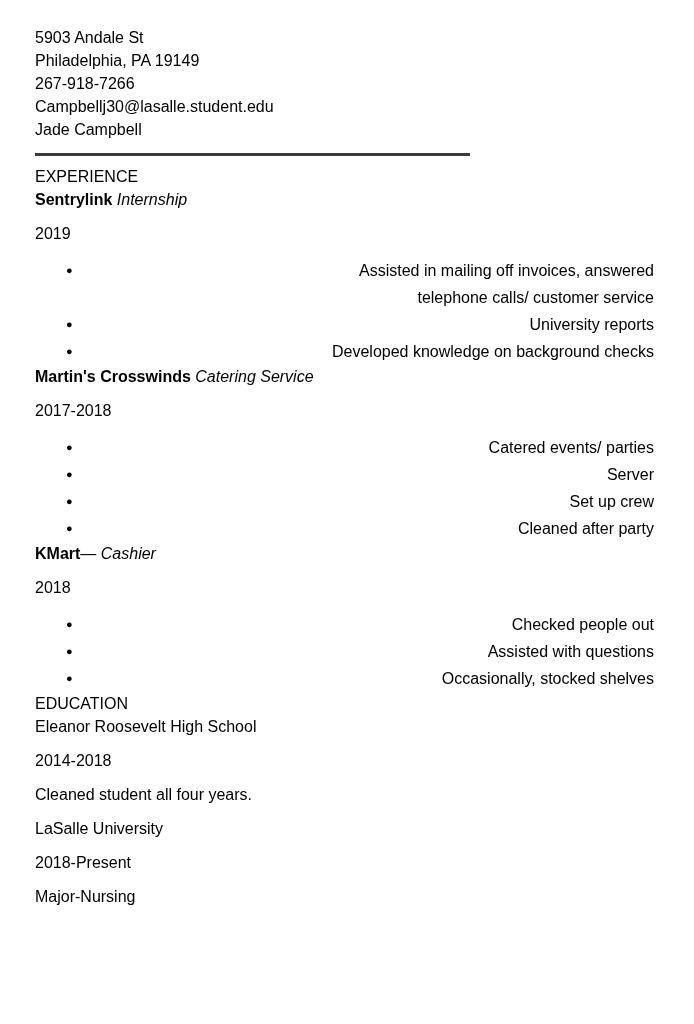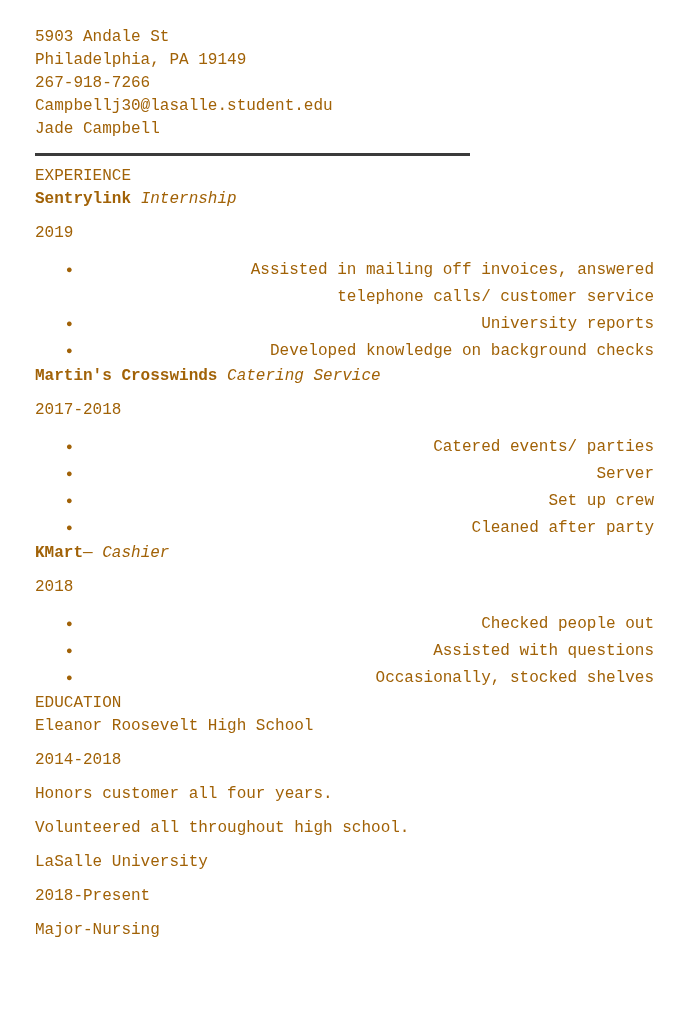--- a/index.html
+++ b/index.html
@@ -2,22 +2,22 @@
 <html><head>
 <meta charset="utf-8">
 <style>
   * { box-sizing: border-box; }
   html, body { margin: 0; padding: 0; background: #ffffff; }
   .page {
     position: relative;
     width: 694px;
     height: 1024px;
     background: #ffffff;
-    color: #a16207;
-    font-family: Liberation Mono, monospace;
+    color: #000000;
+    font-family: Liberation Sans, sans-serif;
     font-size: 16px;
     padding: 26px 40px 0 35px;
     overflow: hidden;
   }
   p { margin: 0; }
   .line { line-height: 23px; }
   .para { line-height: 23px; margin-top: 11px; margin-bottom: 11px; }
   .contact p { line-height: 23px; }
   .divider {
     border: none;
@@ -88,20 +88,19 @@
   <p class="para">2018</p>
   <ul class="bullets">
     <li>Checked people out</li>
     <li>Assisted with questions</li>
     <li>Occasionally, stocked shelves</li>
   </ul>
 
   <p class="line">EDUCATION</p>
   <p class="line">Eleanor Roosevelt High School</p>
   <p class="para">2014-2018</p>
-  <p class="para">Honors customer all four years.</p>
-  <p class="para">Volunteered all throughout high school.</p>
+  <p class="para">Cleaned student all four years.</p>
 
   <p class="para college-name">LaSalle University</p>
   <p class="para">2018-Present</p>
   <p class="para">Major-Nursing</p>
 
 </div>
 
 </body></html>

